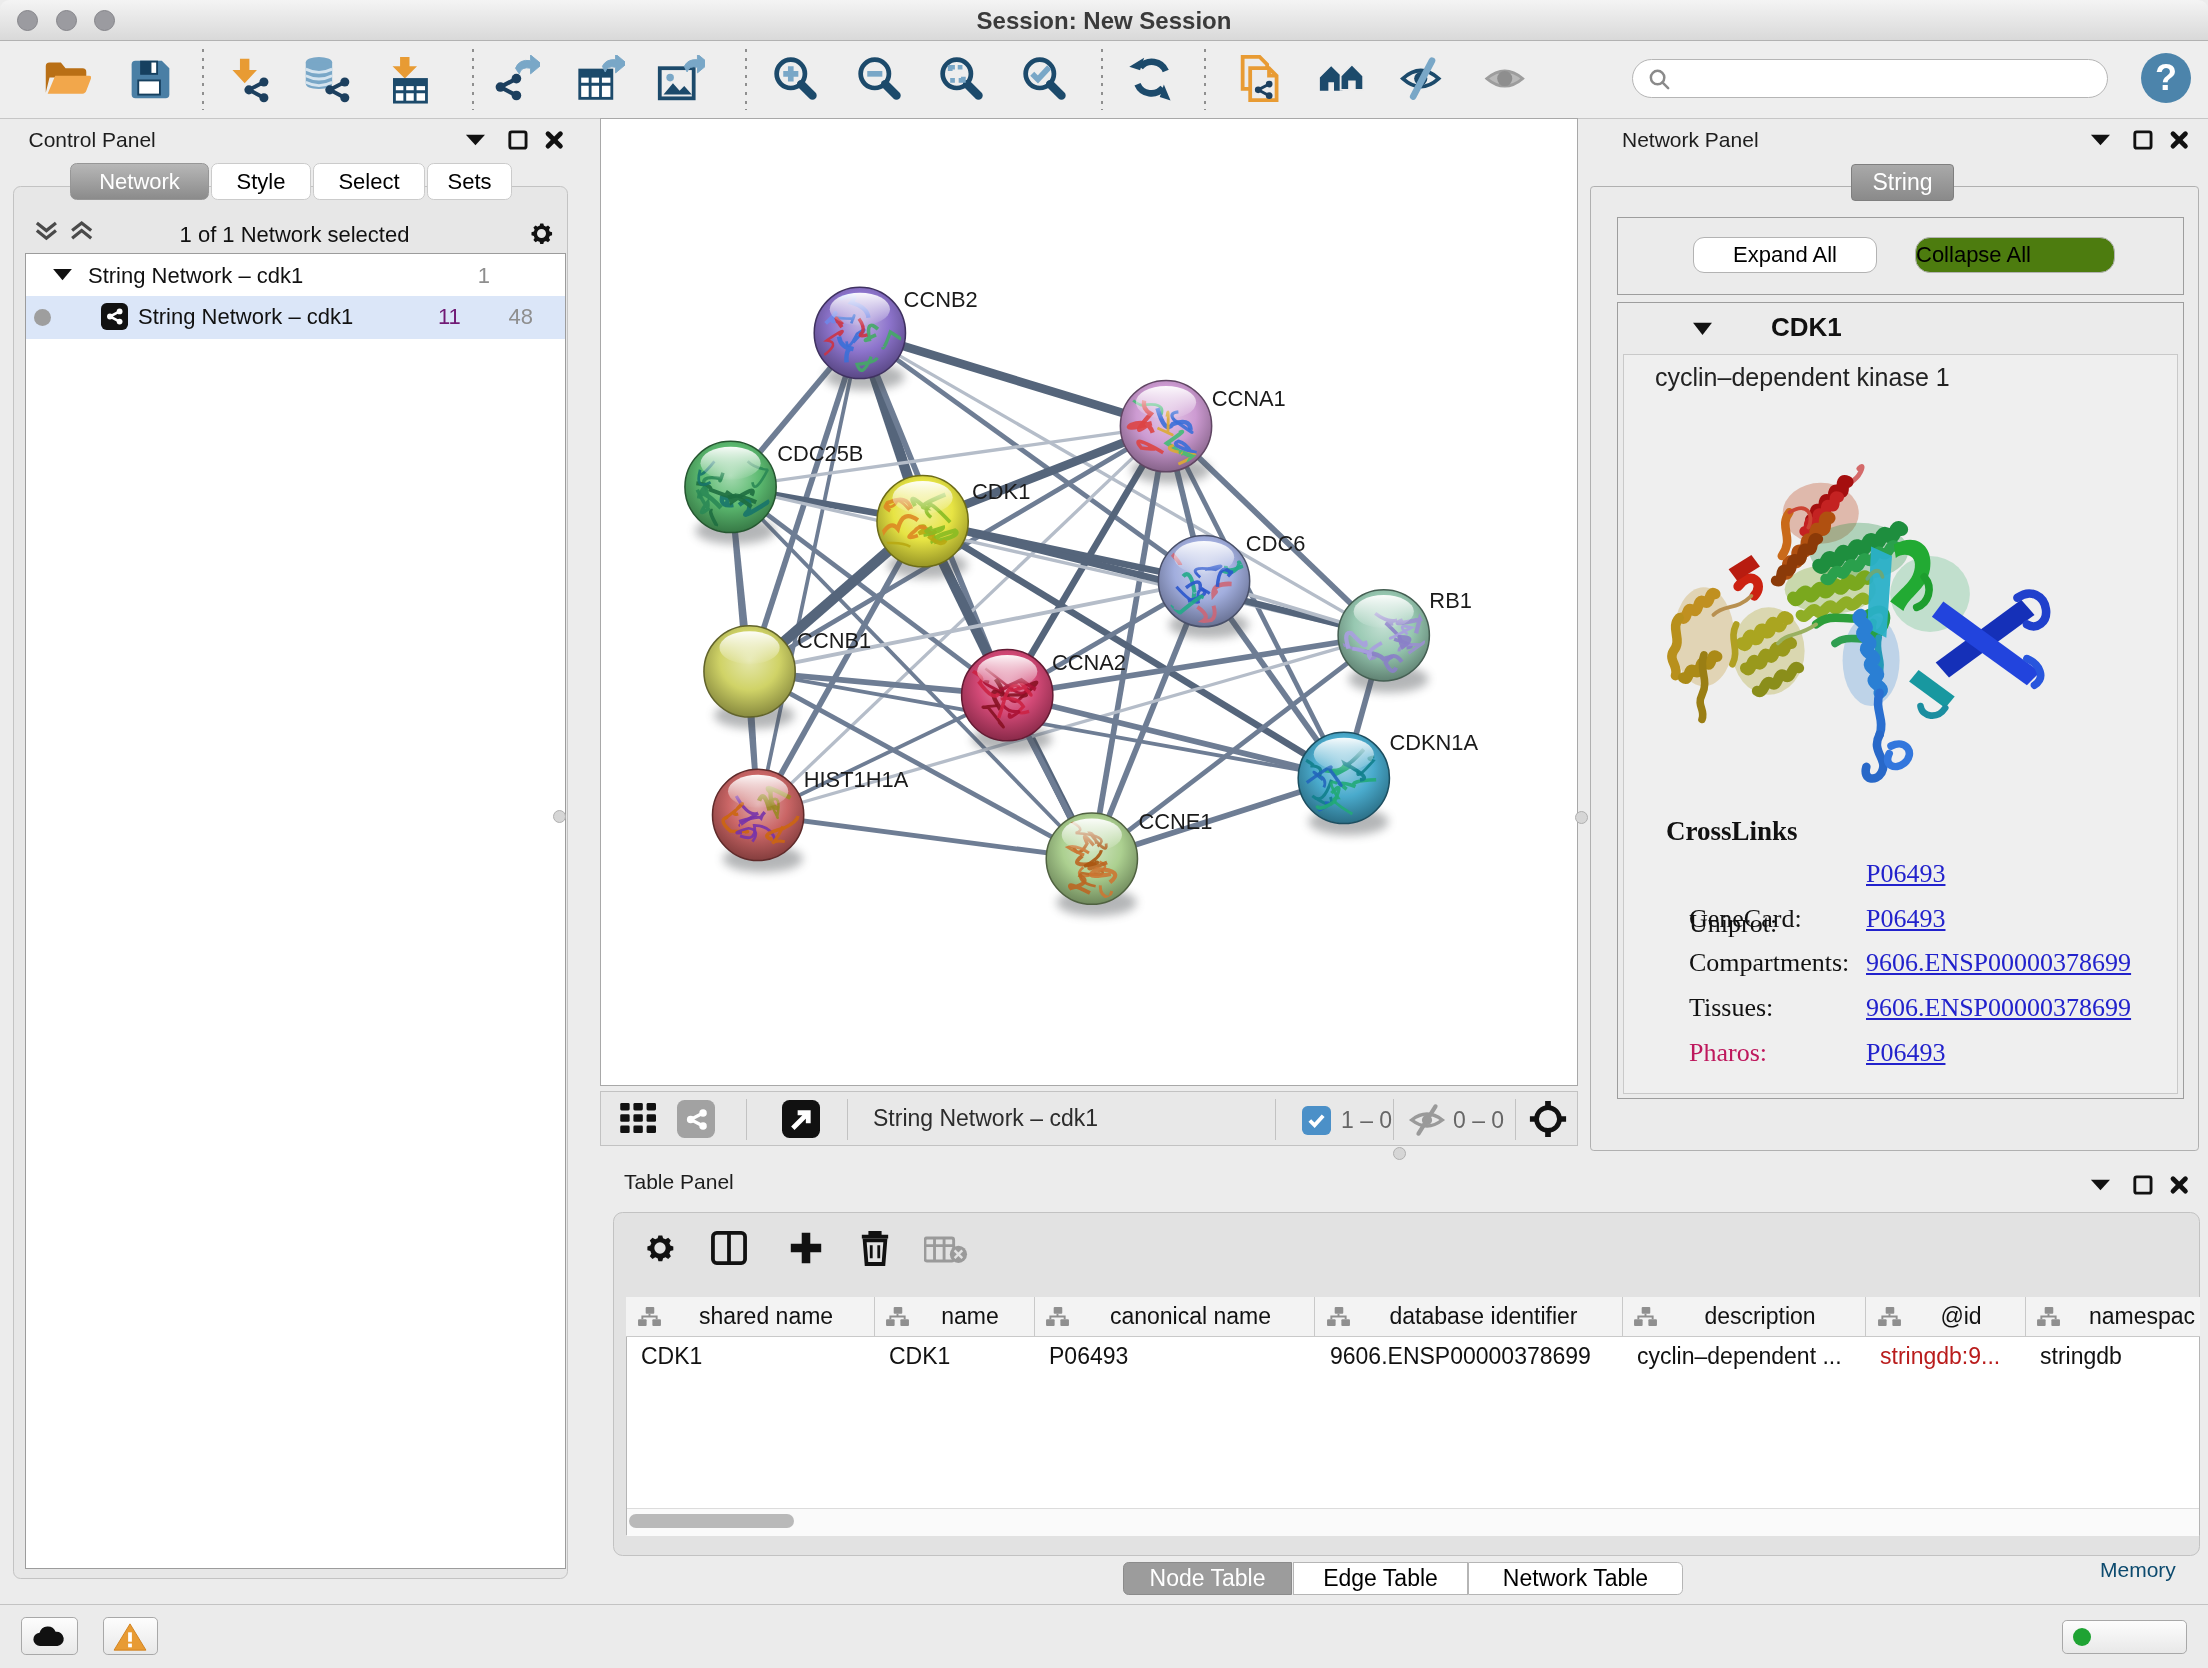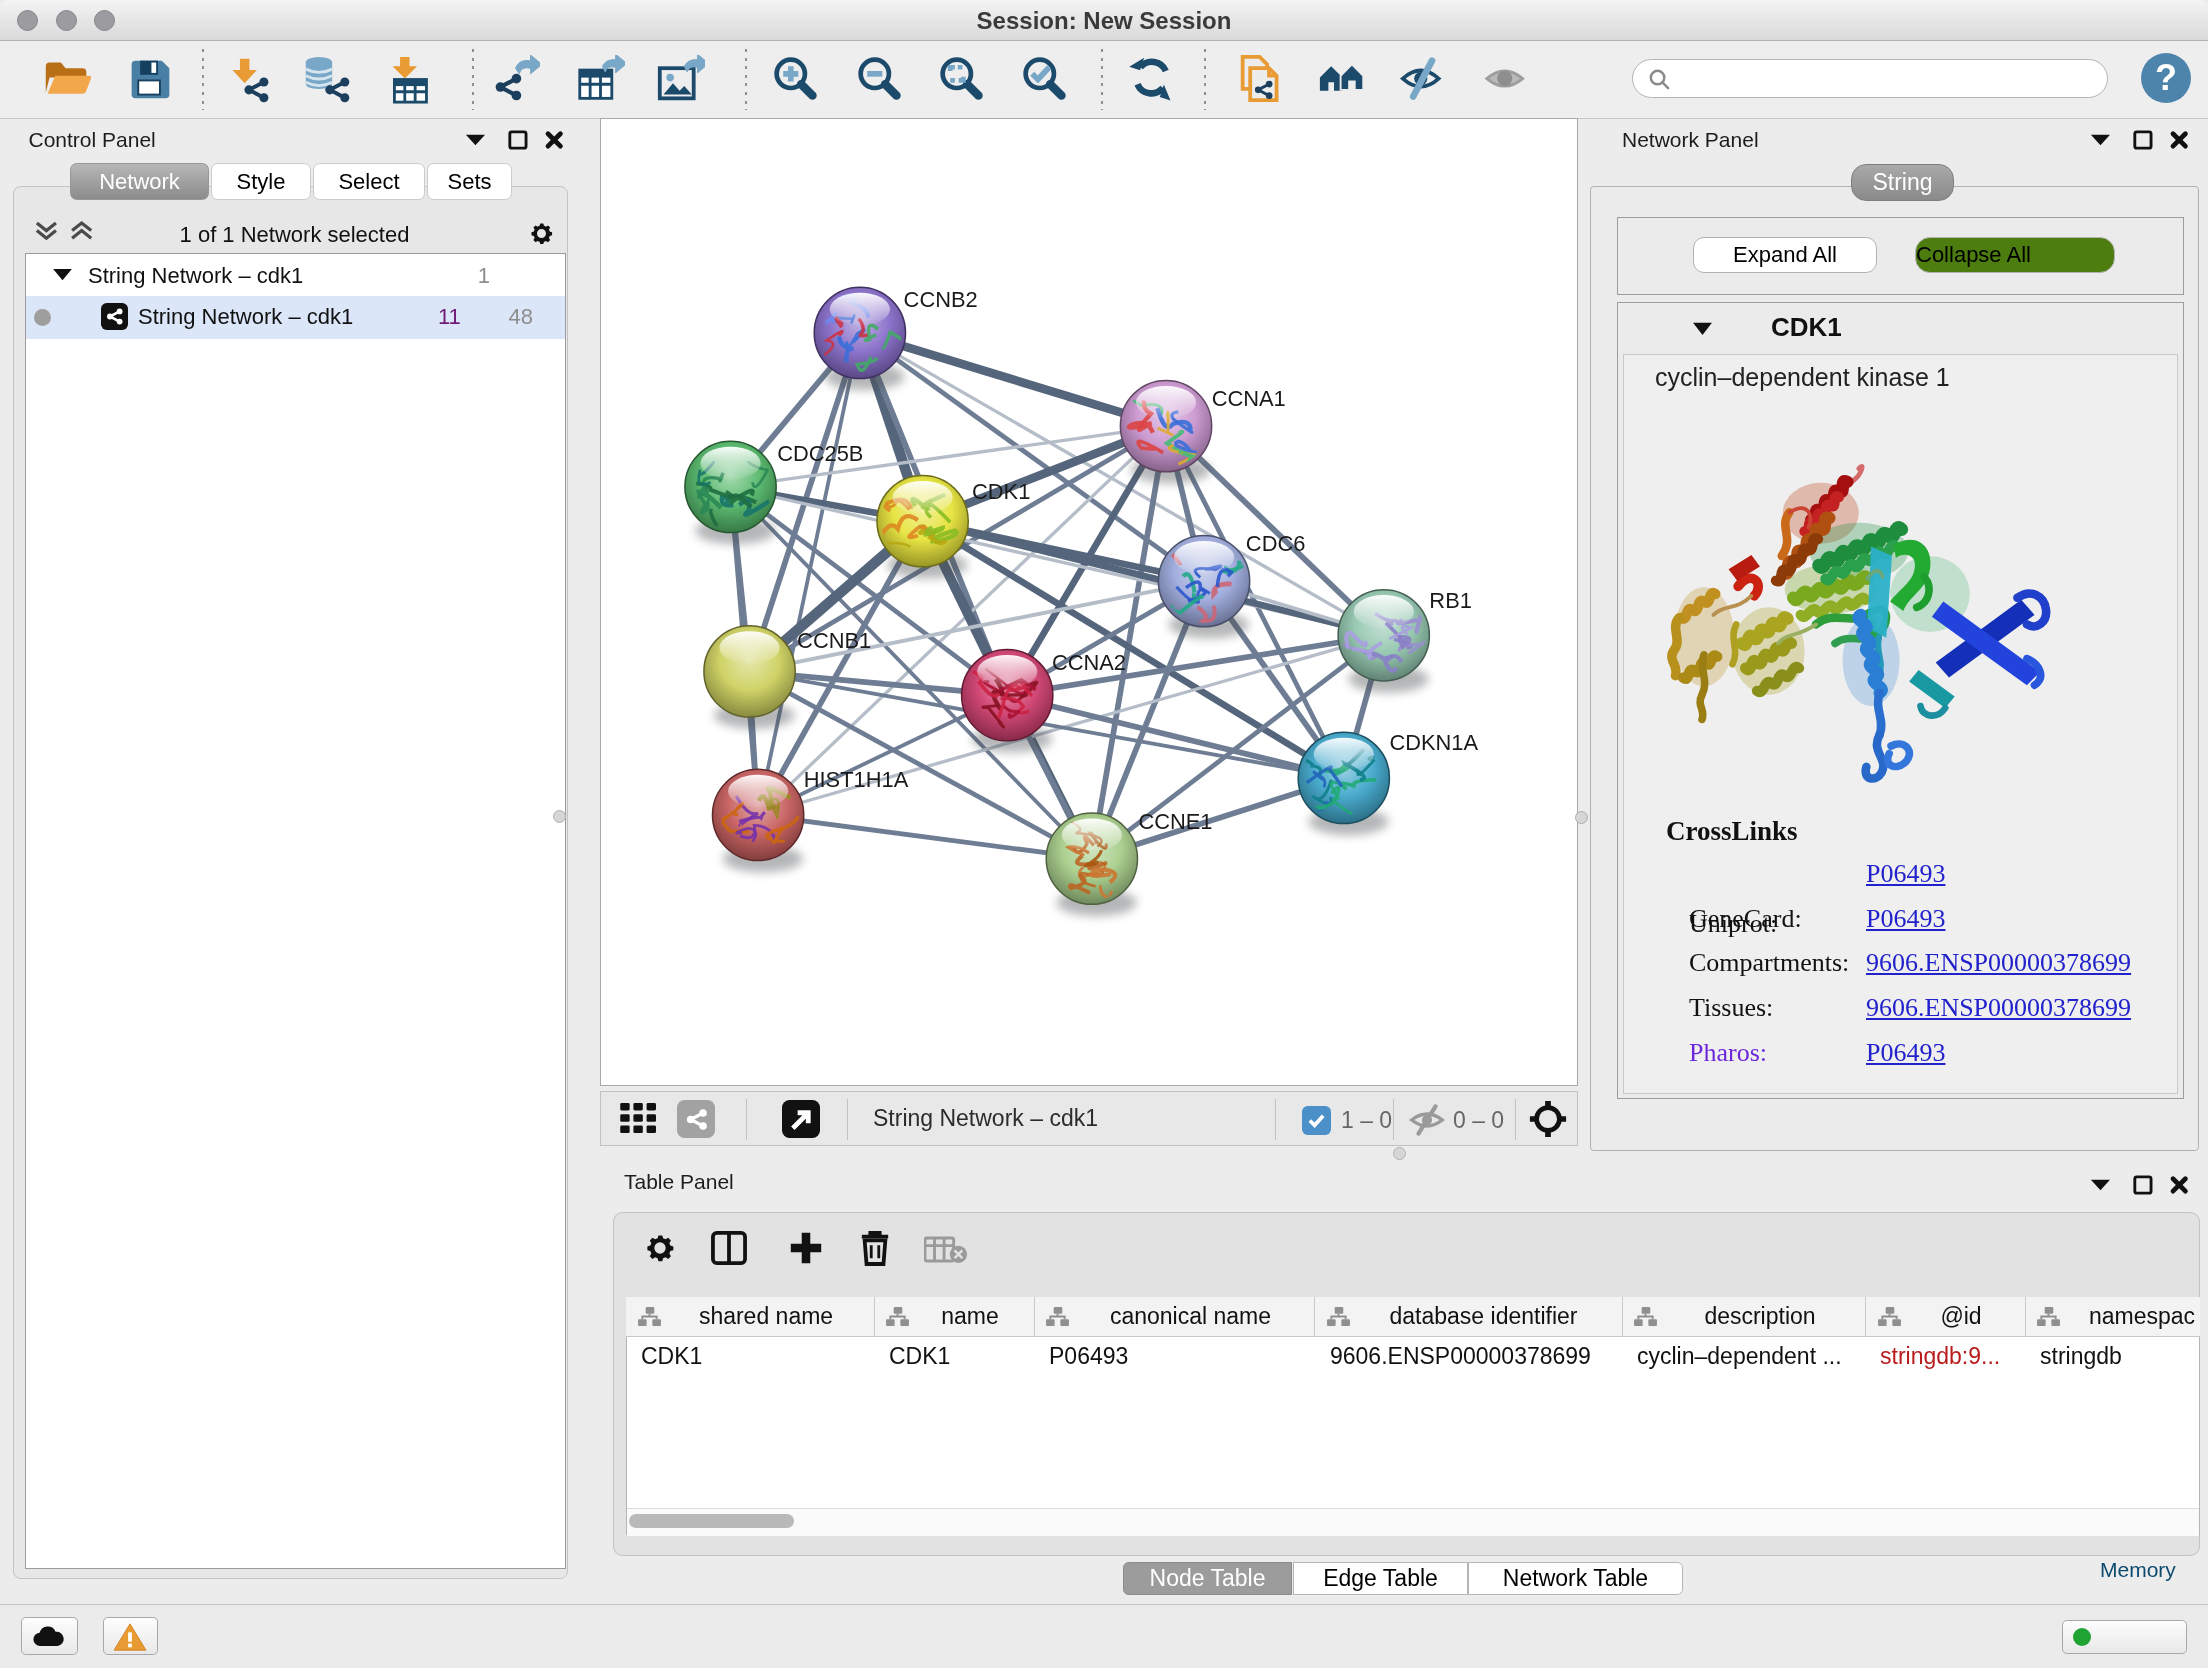--- a/index.html
+++ b/index.html
@@ -612,37 +612,37 @@
 
 <div class="abs ptitle" style="left:1622px;top:128px">Network Panel</div>
 
 <svg class="abs" style="left:2089px;top:127px" width="105" height="25" viewBox="0 0 110 26">
  <path d="M2 8 L22 8 L12 19 Z" fill="#111"></path>
  <rect x="48" y="5" width="17" height="17" rx="2" fill="none" stroke="#111" stroke-width="3"></rect>
  <path d="M88 7 L101 20 M101 7 L88 20" stroke="#111" stroke-width="5" stroke-linecap="round"></path>
 </svg>
 
 <div class="abs" style="left:1590px;top:186px;width:609px;height:965px;background:#ebebeb;border:1px solid #b0b0b0;border-radius:3.8px"></div>
-<div class="abs" style="left:1851px;top:164px;width:103px;height:37px;background:linear-gradient(#a9a9a9,#8a8a8a);border:1px solid #7f7f7f;border-radius:15px;color:#fff;font-size:23px;text-align:center;line-height:35px">String</div>
+<div class="abs" style="left:1851px;top:164px;width:103px;height:37px;background:linear-gradient(#a9a9a9,#8a8a8a);border:1px solid #7f7f7f;border-radius:4px;color:#fff;font-size:23px;text-align:center;line-height:35px">String</div>
 <div class="abs" style="left:1617px;top:217px;width:567px;height:78px;border:1px solid #9d9d9d;background:#ebebeb"></div>
 <div class="abs" style="left:1693px;top:237px;width:184px;height:36px;background:#fff;border:1px solid #b3b3b3;border-radius:11px;font-size:22px;text-align:center;line-height:34px">Expand All</div>
 <div class="abs" style="left:1915px;top:237px;width:200px;height:36px;background:#4d7c0f;border:1px solid #b3b3b3;border-radius:15px;font-size:22px;line-height:34px">Collapse All</div>
 <div class="abs" style="left:1617px;top:302px;width:567px;height:797px;border:1px solid #9d9d9d;background:#ebebeb"></div>
 <svg class="abs" style="left:1691px;top:320px" width="23" height="17" viewBox="0 0 24 18">
     <path d="M2 3 L22 3 L12 16 Z" fill="#111"></path>
   </svg>
 <div class="abs" style="left:1771px;top:312px;font-size:26px;font-weight:bold;color:#111">CDK1</div>
 <div class="abs" style="left:1623px;top:354px;width:555px;height:740px;background:#efefef;border:1px solid #c9c9c9"></div>
 <div class="abs" style="left:1655px;top:363px;font-size:25px;color:#222">cyclin–dependent kinase 1</div>
 <div class="abs" style="left:1666px;top:816px;font-size:27px;font-weight:bold;color:#111;font-family:'Liberation Serif',serif">CrossLinks</div>
 <div class="abs" style="left:1689px;top:909px;font-size:26px;color:#111;font-family:'Liberation Serif',serif">Uniprot:</div>
 <div class="abs" style="left:1689px;top:904px;font-size:26px;color:#111;font-family:'Liberation Serif',serif">GeneCard:</div>
 <div class="abs" style="left:1689px;top:948px;font-size:26px;color:#111;font-family:'Liberation Serif',serif">Compartments:</div>
 <div class="abs" style="left:1689px;top:993px;font-size:26px;color:#111;font-family:'Liberation Serif',serif">Tissues:</div>
-<div class="abs" style="left:1689px;top:1038px;font-size:26px;color:#6d28d9;font-family:'Liberation Serif',serif">Pharos:</div>
+<div class="abs" style="left:1689px;top:1038px;font-size:26px;color:#be185d;font-family:'Liberation Serif',serif">Pharos:</div>
 <div class="abs" style="left:1866px;top:859px;font-size:26px;color:#2222cc;text-decoration:underline;font-family:'Liberation Serif',serif">P06493</div>
 <div class="abs" style="left:1866px;top:904px;font-size:26px;color:#2222cc;text-decoration:underline;font-family:'Liberation Serif',serif">P06493</div>
 <div class="abs" style="left:1866px;top:948px;font-size:26px;color:#2222cc;text-decoration:underline;font-family:'Liberation Serif',serif">9606.ENSP00000378699</div>
 <div class="abs" style="left:1866px;top:993px;font-size:26px;color:#2222cc;text-decoration:underline;font-family:'Liberation Serif',serif">9606.ENSP00000378699</div>
 <div class="abs" style="left:1866px;top:1038px;font-size:26px;color:#2222cc;text-decoration:underline;font-family:'Liberation Serif',serif">P06493</div>
 <svg class="abs" style="left:1645px;top:423px" width="418" height="361" viewBox="0 0 440 380">
     <ellipse cx="185" cy="95" rx="40" ry="32" fill="#bb3a10" opacity="0.3"></ellipse>
     <ellipse cx="62" cy="225" rx="32" ry="52" fill="#c09020" opacity="0.28"></ellipse>
     <ellipse cx="130" cy="240" rx="38" ry="46" fill="#a8a01e" opacity="0.3"></ellipse>
     <ellipse cx="225" cy="135" rx="52" ry="30" fill="#1e8e3e" opacity="0.3"></ellipse>

